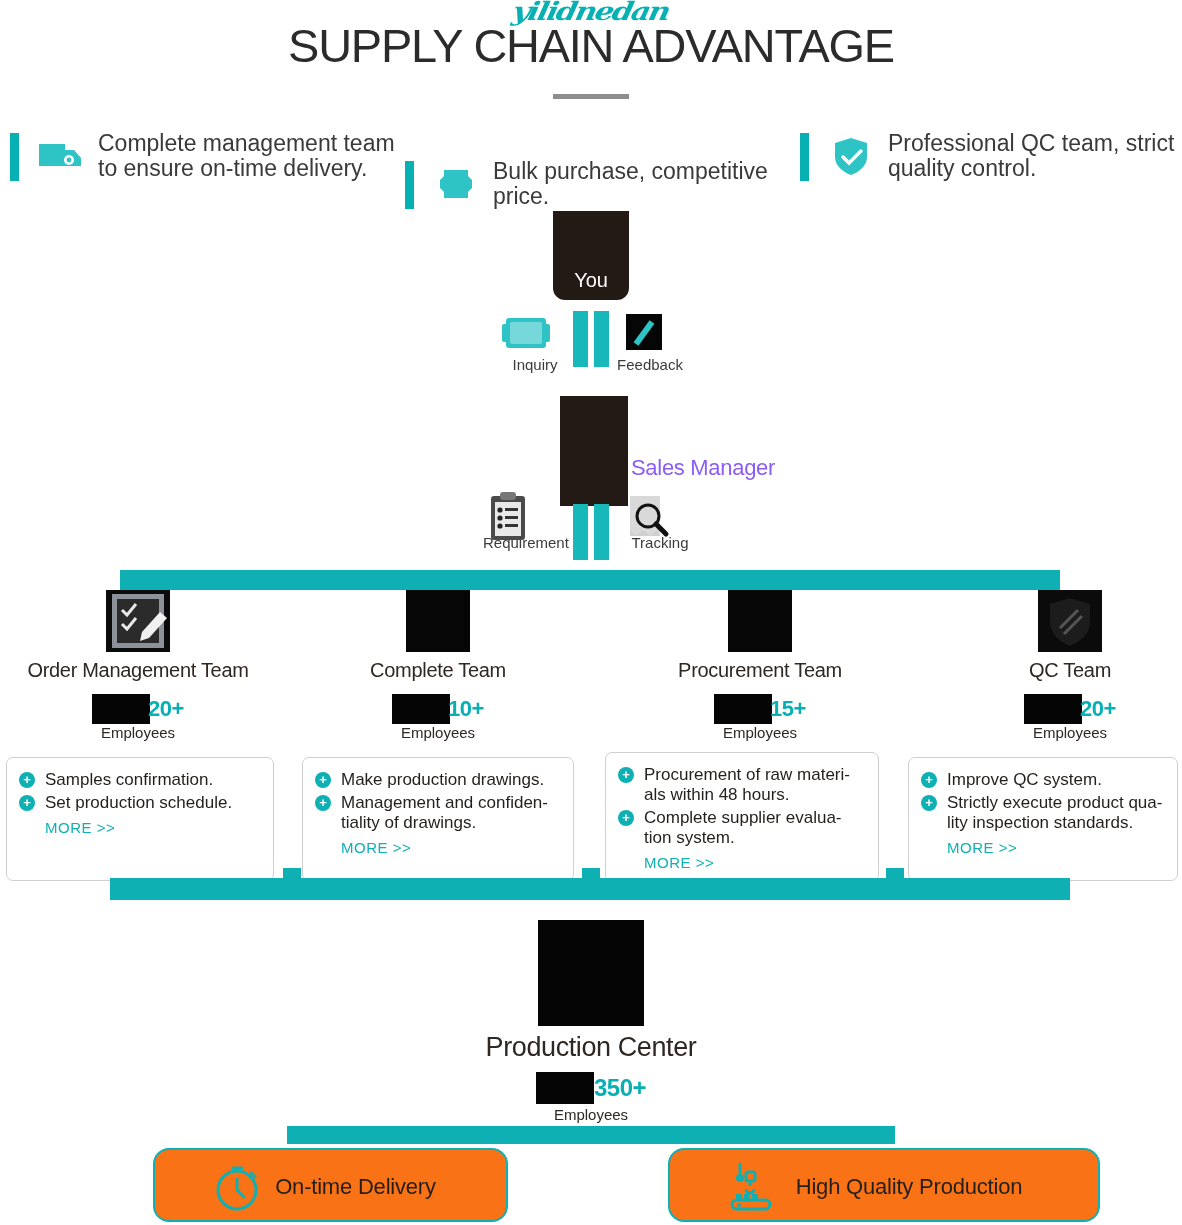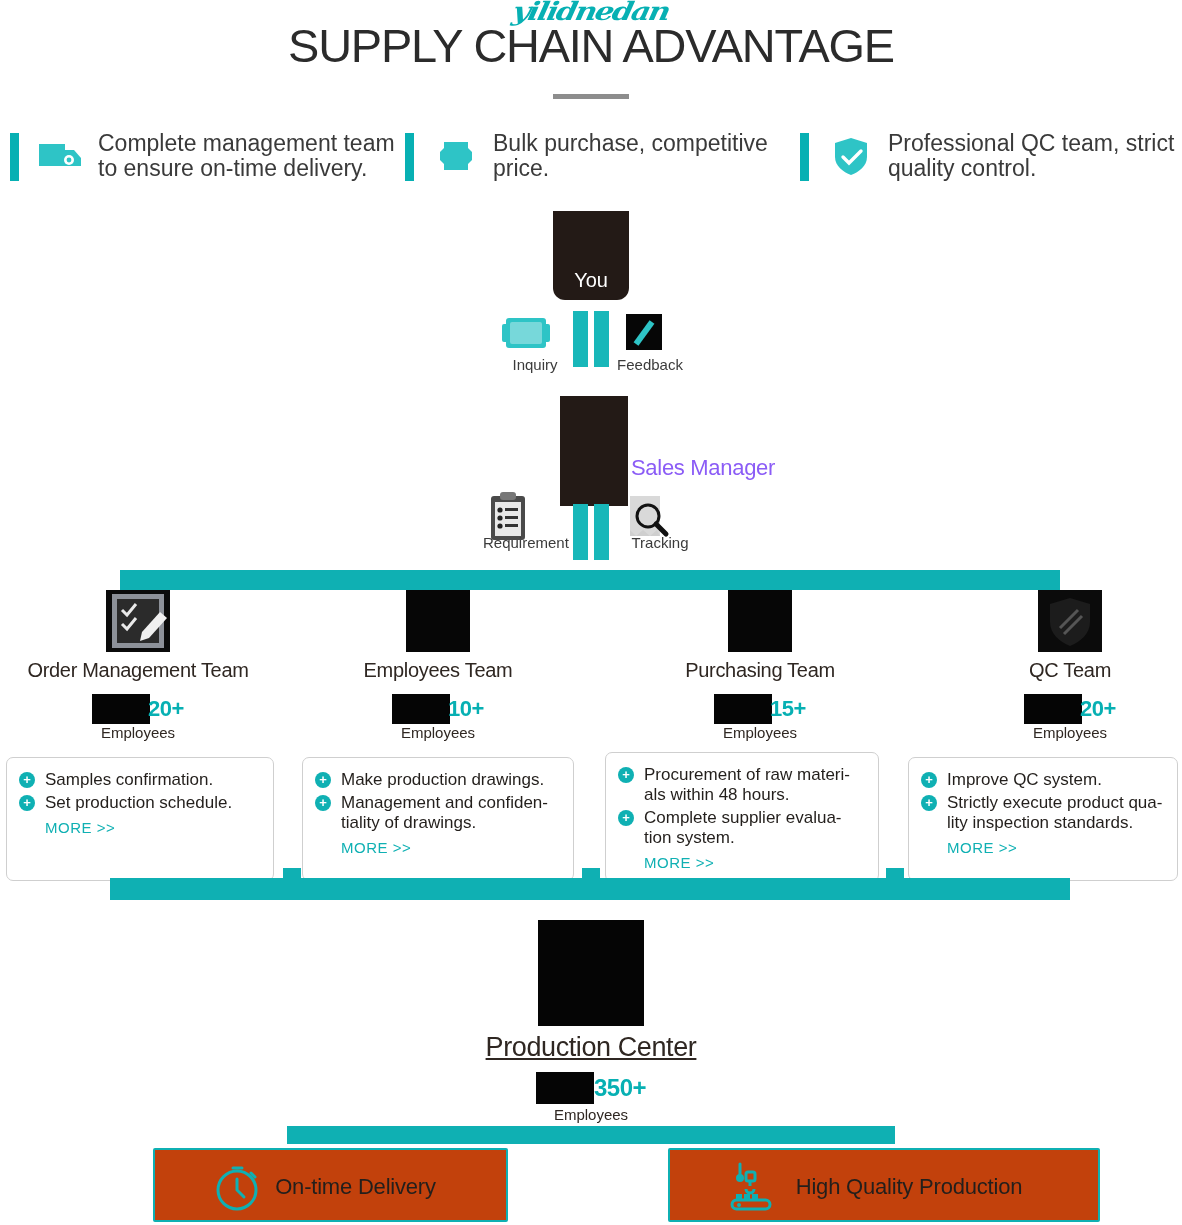--- a/index.html
+++ b/index.html
@@ -51,21 +51,21 @@
   }
   .feature .ficon {
     position: absolute; left: 25px; top: 0;
     width: 52px; height: 52px; color: #2ec4c6;
   }
   .feature .ftext {
     position: absolute; left: 88px; top: 1px;
     font-size: 23px; line-height: 25px; color: #3a3a3a;
   }
   #feature-0 { left: 10px; width: 385px; }
-  #feature-1 { left: 405px; width: 385px; }
+  #feature-1 { left: 405px; width: 385px; margin-top: 28px; }
   #feature-2 { left: 800px; width: 382px; }
 
   
   .node-you {
     position: absolute; left: 553px; top: 211px;
     width: 76px; height: 89px;
     background: #231a16;
     border-radius: 0 0 12px 12px;
     color: #ffffff;
     font-size: 20px;
@@ -164,39 +164,39 @@
   #card-2 { left: 605px; top: 752px; width: 274px; height: 130px; }
   #card-3 { left: 908px; top: 757px; width: 270px; height: 124px; }
 
   
   #prod-node {
     position: absolute; left: 534px; top: 920px; width: 114px; text-align: center;
   }
   #prod-node .pbox { margin: 0 auto; width: 106px; height: 106px; background: #050505; }
   #prod-node .pname {
     position: absolute; left: -180px; top: 112px; width: 474px;
-    font-size: 27px; color: #2f2722; letter-spacing: -0.4px; text-decoration: underline;
+    font-size: 27px; color: #2f2722; letter-spacing: -0.4px;
   }
   #prod-node .pcount { position: absolute; left: -55px; top: 152px; width: 224px; height: 34px; }
   #prod-node .pcount .swatch {
     display: inline-block; width: 58px; height: 32px; background: #050505; vertical-align: middle;
   }
   #prod-node .pcount .num {
     display: inline-block; vertical-align: middle; font-size: 24px;
     color: #07b0b3; font-weight: bold; letter-spacing: -0.5px;
   }
   #prod-node .pemp {
     position: absolute; left: -55px; top: 186px; width: 224px;
     font-size: 15px; color: #2f2722;
   }
 
   
   .bcard {
     position: absolute; top: 1148px; height: 74px;
-    background: #c2410c; border: 2px solid #0fb0b3; border-radius: 2px;
+    background: #f97316; border: 2px solid #0fb0b3; border-radius: 16px;
   }
   #bcard-0 { left: 153px; width: 355px; }
   #bcard-1 { left: 668px; width: 432px; }
   .bcard .bicon {
     position: absolute; left: 56px; top: 10px; width: 54px; height: 54px; color: #0fb0b3;
   }
   .bcard .blbl {
     position: absolute; left: 0; top: 0; width: 100%; height: 74px;
     line-height: 74px; text-align: center;
     font-size: 22px; color: #231f1c; letter-spacing: -0.2px;
@@ -334,34 +334,34 @@
     </div>
     <div class="temp">Employees</div>
   </div>
 
   <div class="team" id="team-1">
     <div class="tbox">
       <svg width="64" height="62" viewBox="0 0 64 62">
         <rect x="0" y="0" width="64" height="62" fill="#060606"></rect>
       </svg>
     </div>
-    <div class="tname">Employees Team</div>
+    <div class="tname">Complete Team</div>
     <div class="tcount">
       <span class="swatch"></span><span class="num">10+</span>
     </div>
     <div class="temp">Employees</div>
   </div>
 
   <div class="team" id="team-2">
     <div class="tbox">
       <svg width="64" height="62" viewBox="0 0 64 62">
         <rect x="0" y="0" width="64" height="62" fill="#060606"></rect>
       </svg>
     </div>
-    <div class="tname">Purchasing Team</div>
+    <div class="tname">Procurement Team</div>
     <div class="tcount">
       <span class="swatch"></span><span class="num">15+</span>
     </div>
     <div class="temp">Employees</div>
   </div>
 
   <div class="team" id="team-3">
     <div class="tbox">
       <svg width="64" height="62" viewBox="0 0 64 62">
         <rect x="0" y="0" width="64" height="62" fill="#0b0b0b"></rect>

